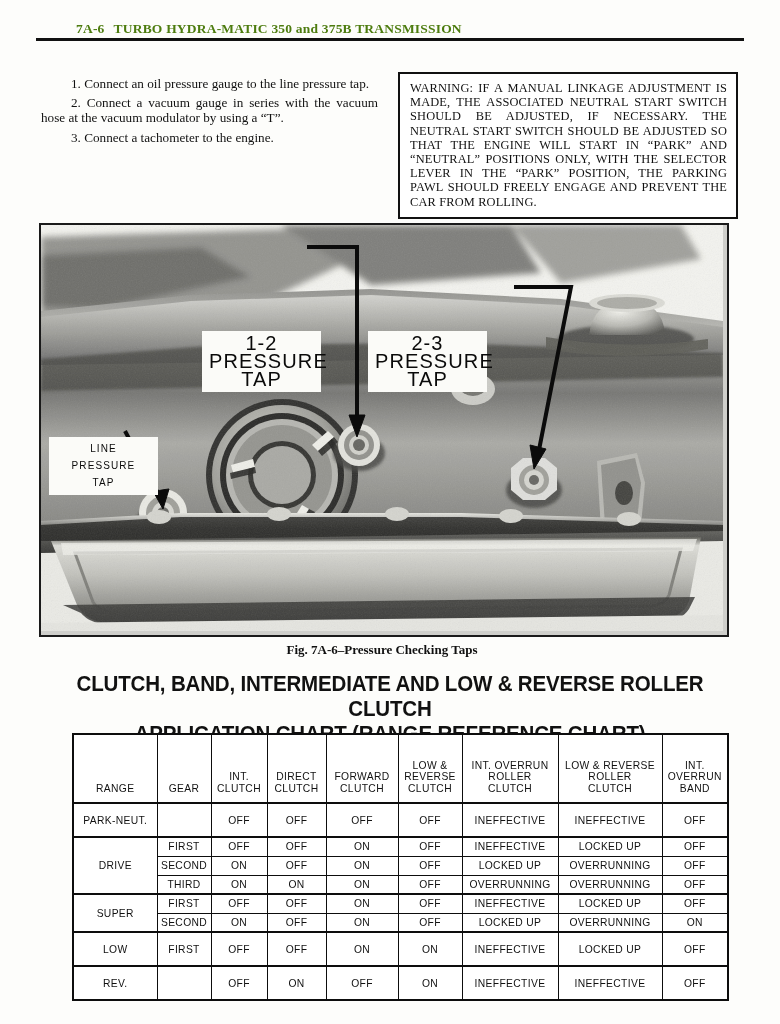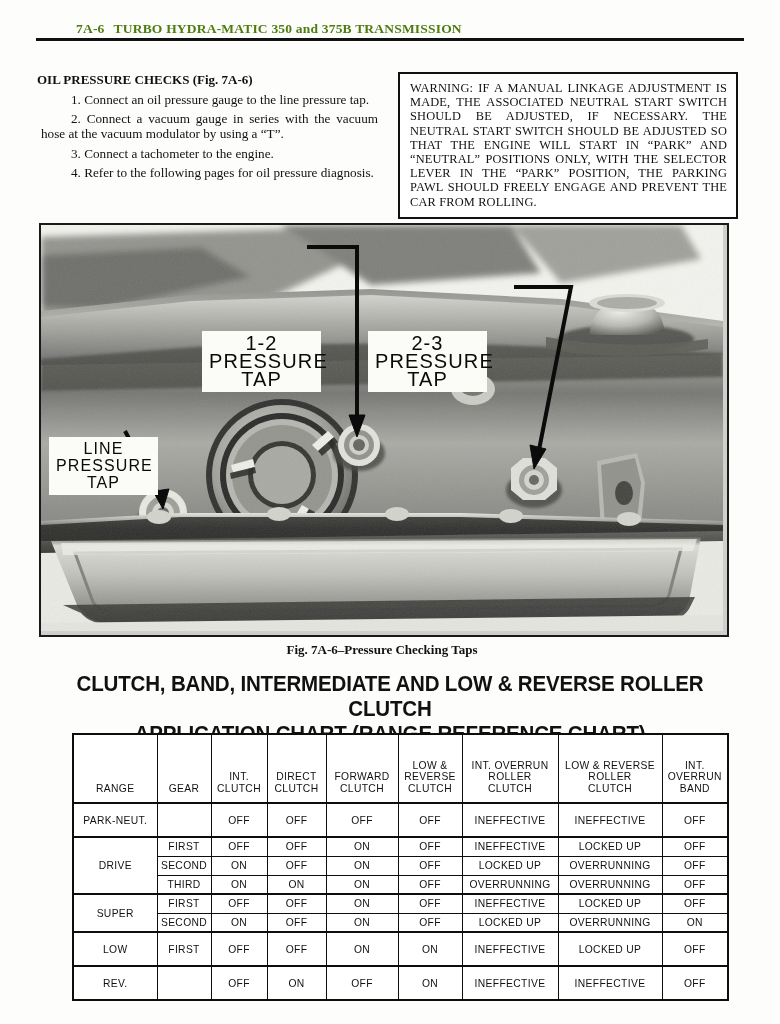--- a/index.html
+++ b/index.html
@@ -32,21 +32,21 @@
 
   
   .photo{position:absolute;left:39px;top:223px;width:686px;height:410px;
     border:2px solid #1a1a1a;background:#cfcfcb;overflow:hidden;}
   .ph{position:absolute;}
   .cap{position:absolute;left:39px;top:642px;width:686px;text-align:center;
     font-family:"Liberation Serif",serif;font-weight:bold;font-size:13px;}
 
   
   .callout{position:absolute;background:#fbfbf8;color:#0a0a0a;
-    font-family:"Liberation Sans",sans-serif;font-size:16px;line-height:17px;
+    font-family:"Liberation Sans",sans-serif;font-size:10px;line-height:17px;
     text-align:center;letter-spacing:1.1px;padding:3px 7px 4px;}
   .callout.big{font-size:20px;line-height:18px;}
 
   
   .charttitle{position:absolute;left:30px;top:672px;width:720px;text-align:center;
     font-family:"Liberation Sans",sans-serif;font-weight:bold;font-size:21.5px;
     line-height:25px;letter-spacing:-.2px;
     transform:scaleX(.955);transform-origin:center top;}
 
   
@@ -65,25 +65,23 @@
 <body>
 
 <div class="page">
 
   <div class="runhead">
     <span class="folio">7A-6</span><span>TURBO HYDRA-MATIC 350 and 375B TRANSMISSION</span>
   </div>
   <div class="rule"></div>
 
   <div class="col-left">
-    <div class="sechead">OIL PRESSURE CHECKS (Fig. 7A-6)</div>
     <p class="para">1. Connect an oil pressure gauge to the line pressure tap.</p>
     <p class="para">2. Connect a vacuum gauge in series with the vacuum hose at the vacuum modulator by using a “T”.</p>
     <p class="para">3. Connect a tachometer to the engine.</p>
-    <p class="para">4. Refer to the following pages for oil pressure diagnosis.</p>
   </div>
 
   <div class="warnbox">
     <p>WARNING: IF A MANUAL LINKAGE ADJUSTMENT IS MADE, THE ASSOCIATED NEUTRAL START SWITCH SHOULD BE ADJUSTED, IF NECESSARY. THE NEUTRAL START SWITCH SHOULD BE ADJUSTED SO THAT THE ENGINE WILL START IN “PARK” AND “NEUTRAL” POSITIONS ONLY, WITH THE SELECTOR LEVER IN THE “PARK” POSITION, THE PARKING PAWL SHOULD FREELY ENGAGE AND PREVENT THE CAR FROM ROLLING.</p>
   </div>
 
   <div class="photo">
     <svg width="682" height="406" viewBox="0 0 682 406" preserveAspectRatio="none">
       <defs>
         <linearGradient id="gBody" x1="0" y1="0" x2="0" y2="1">

